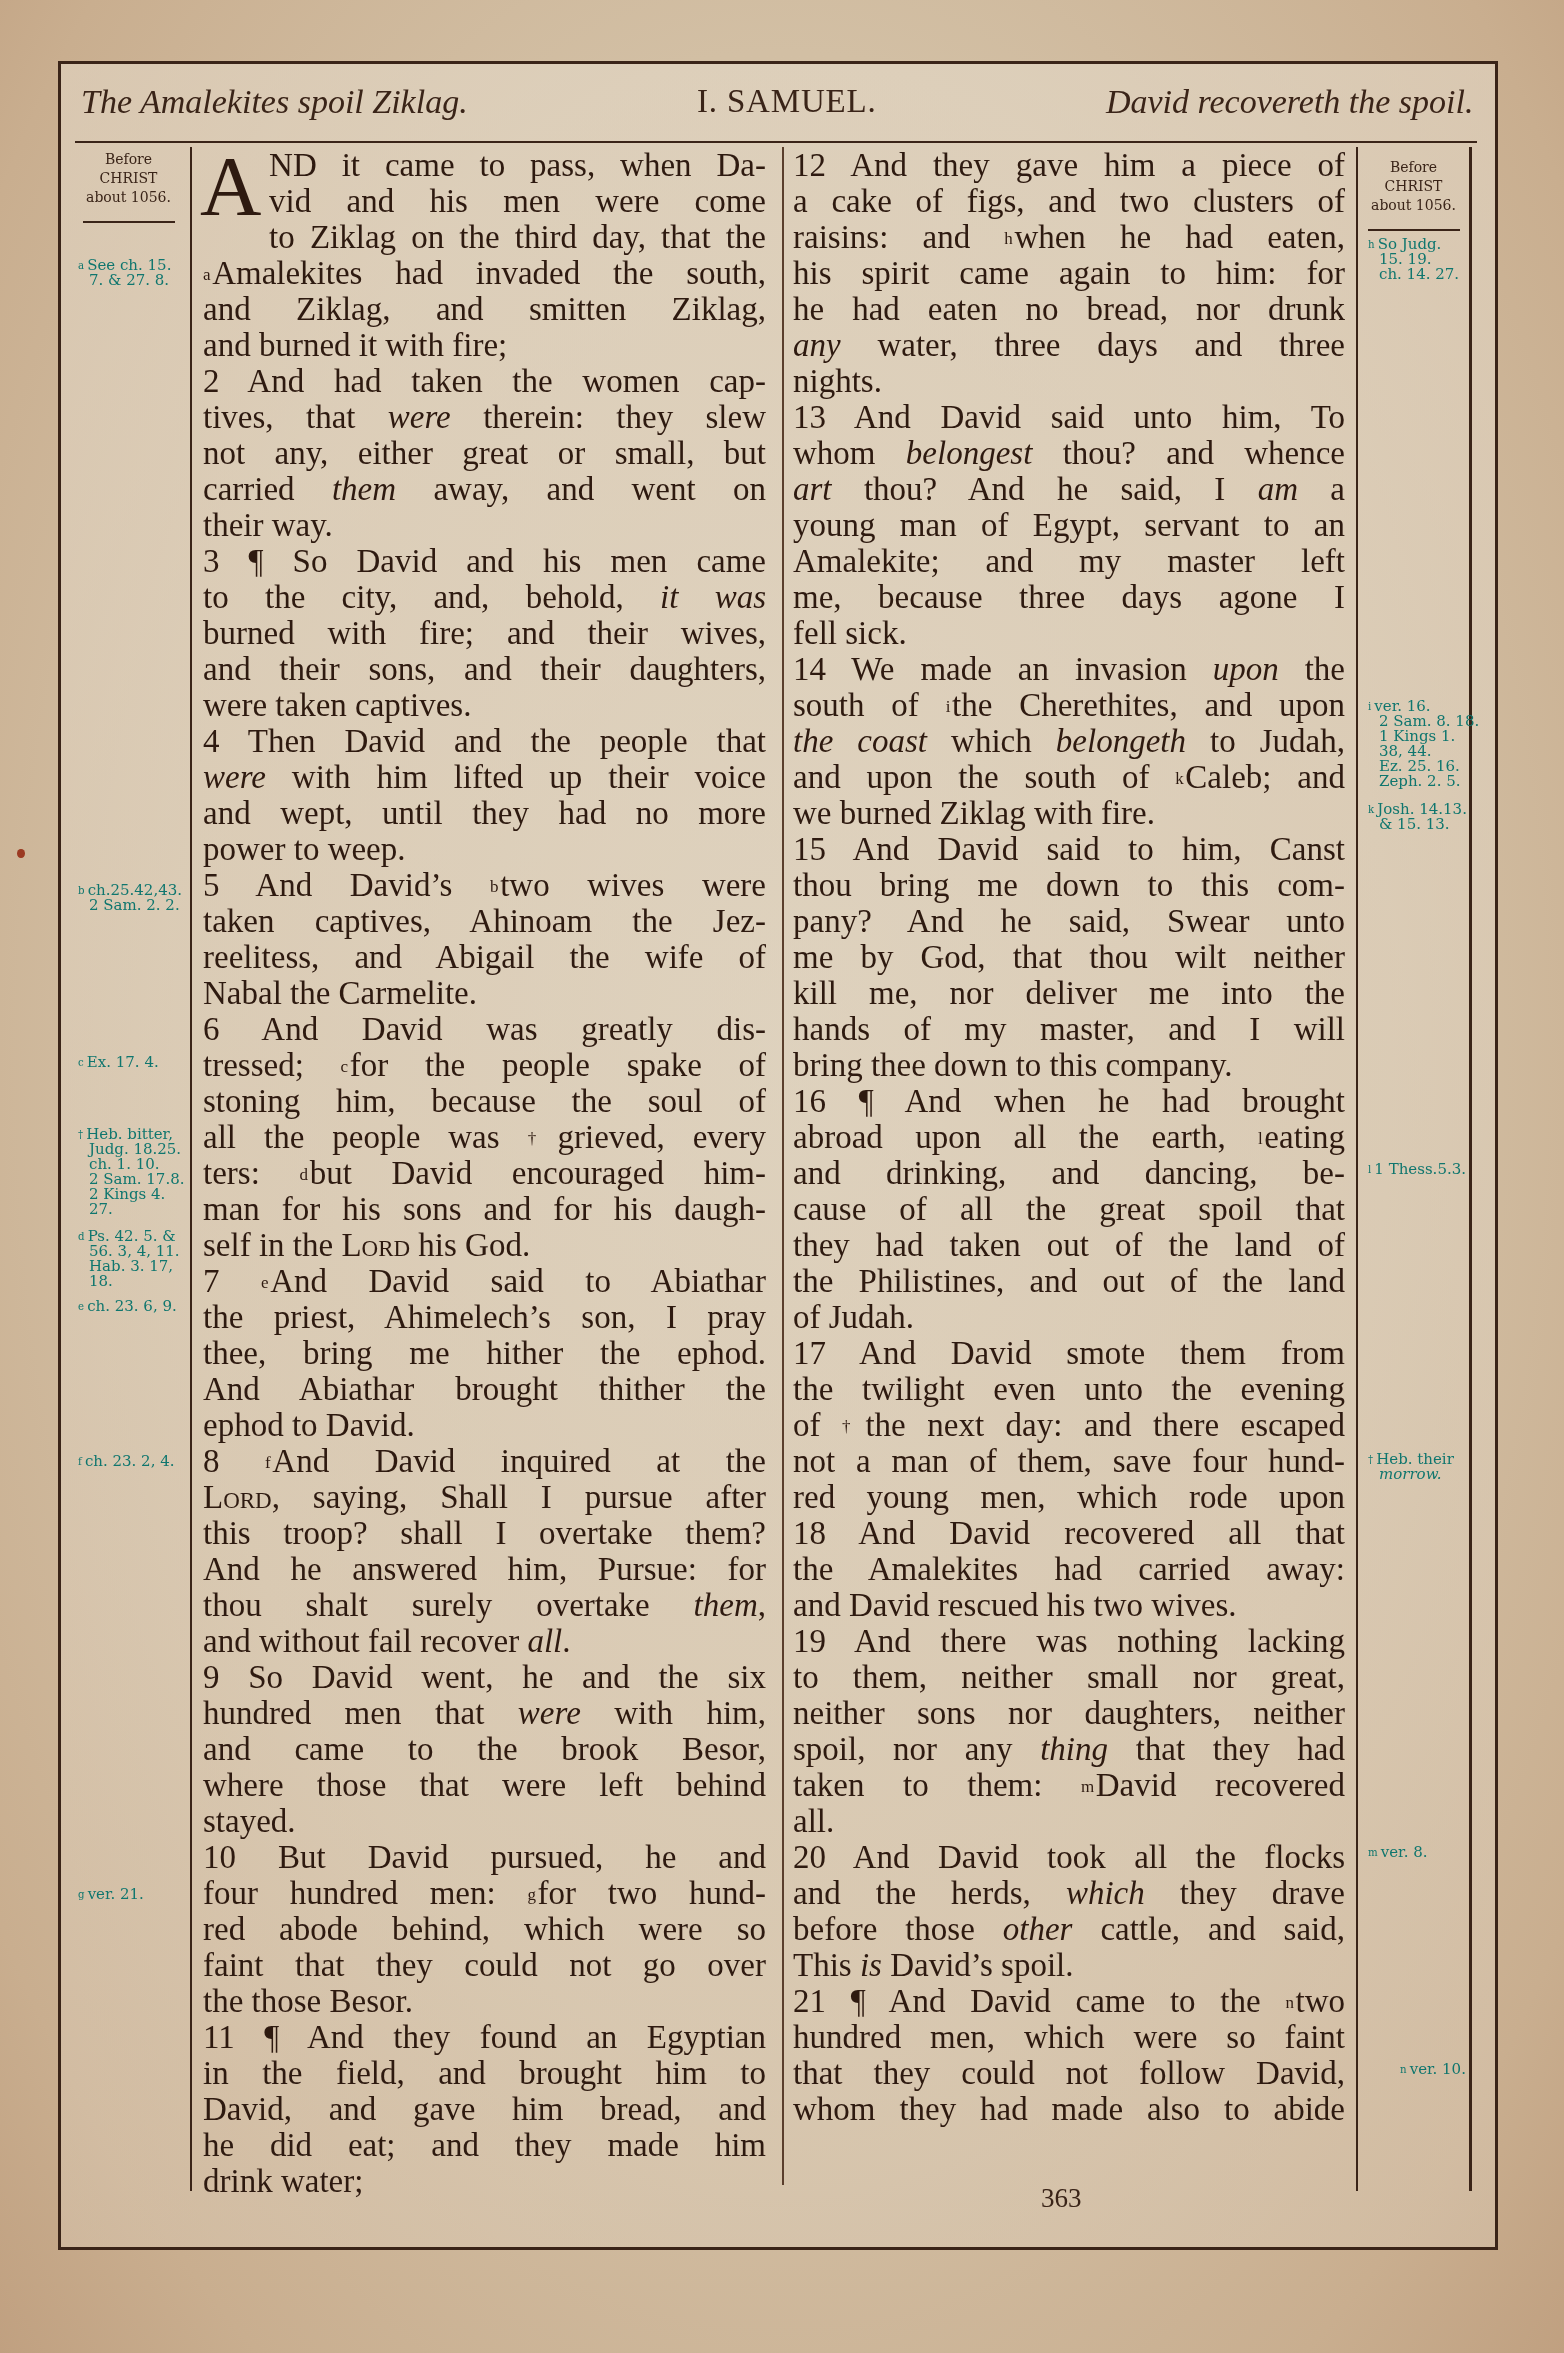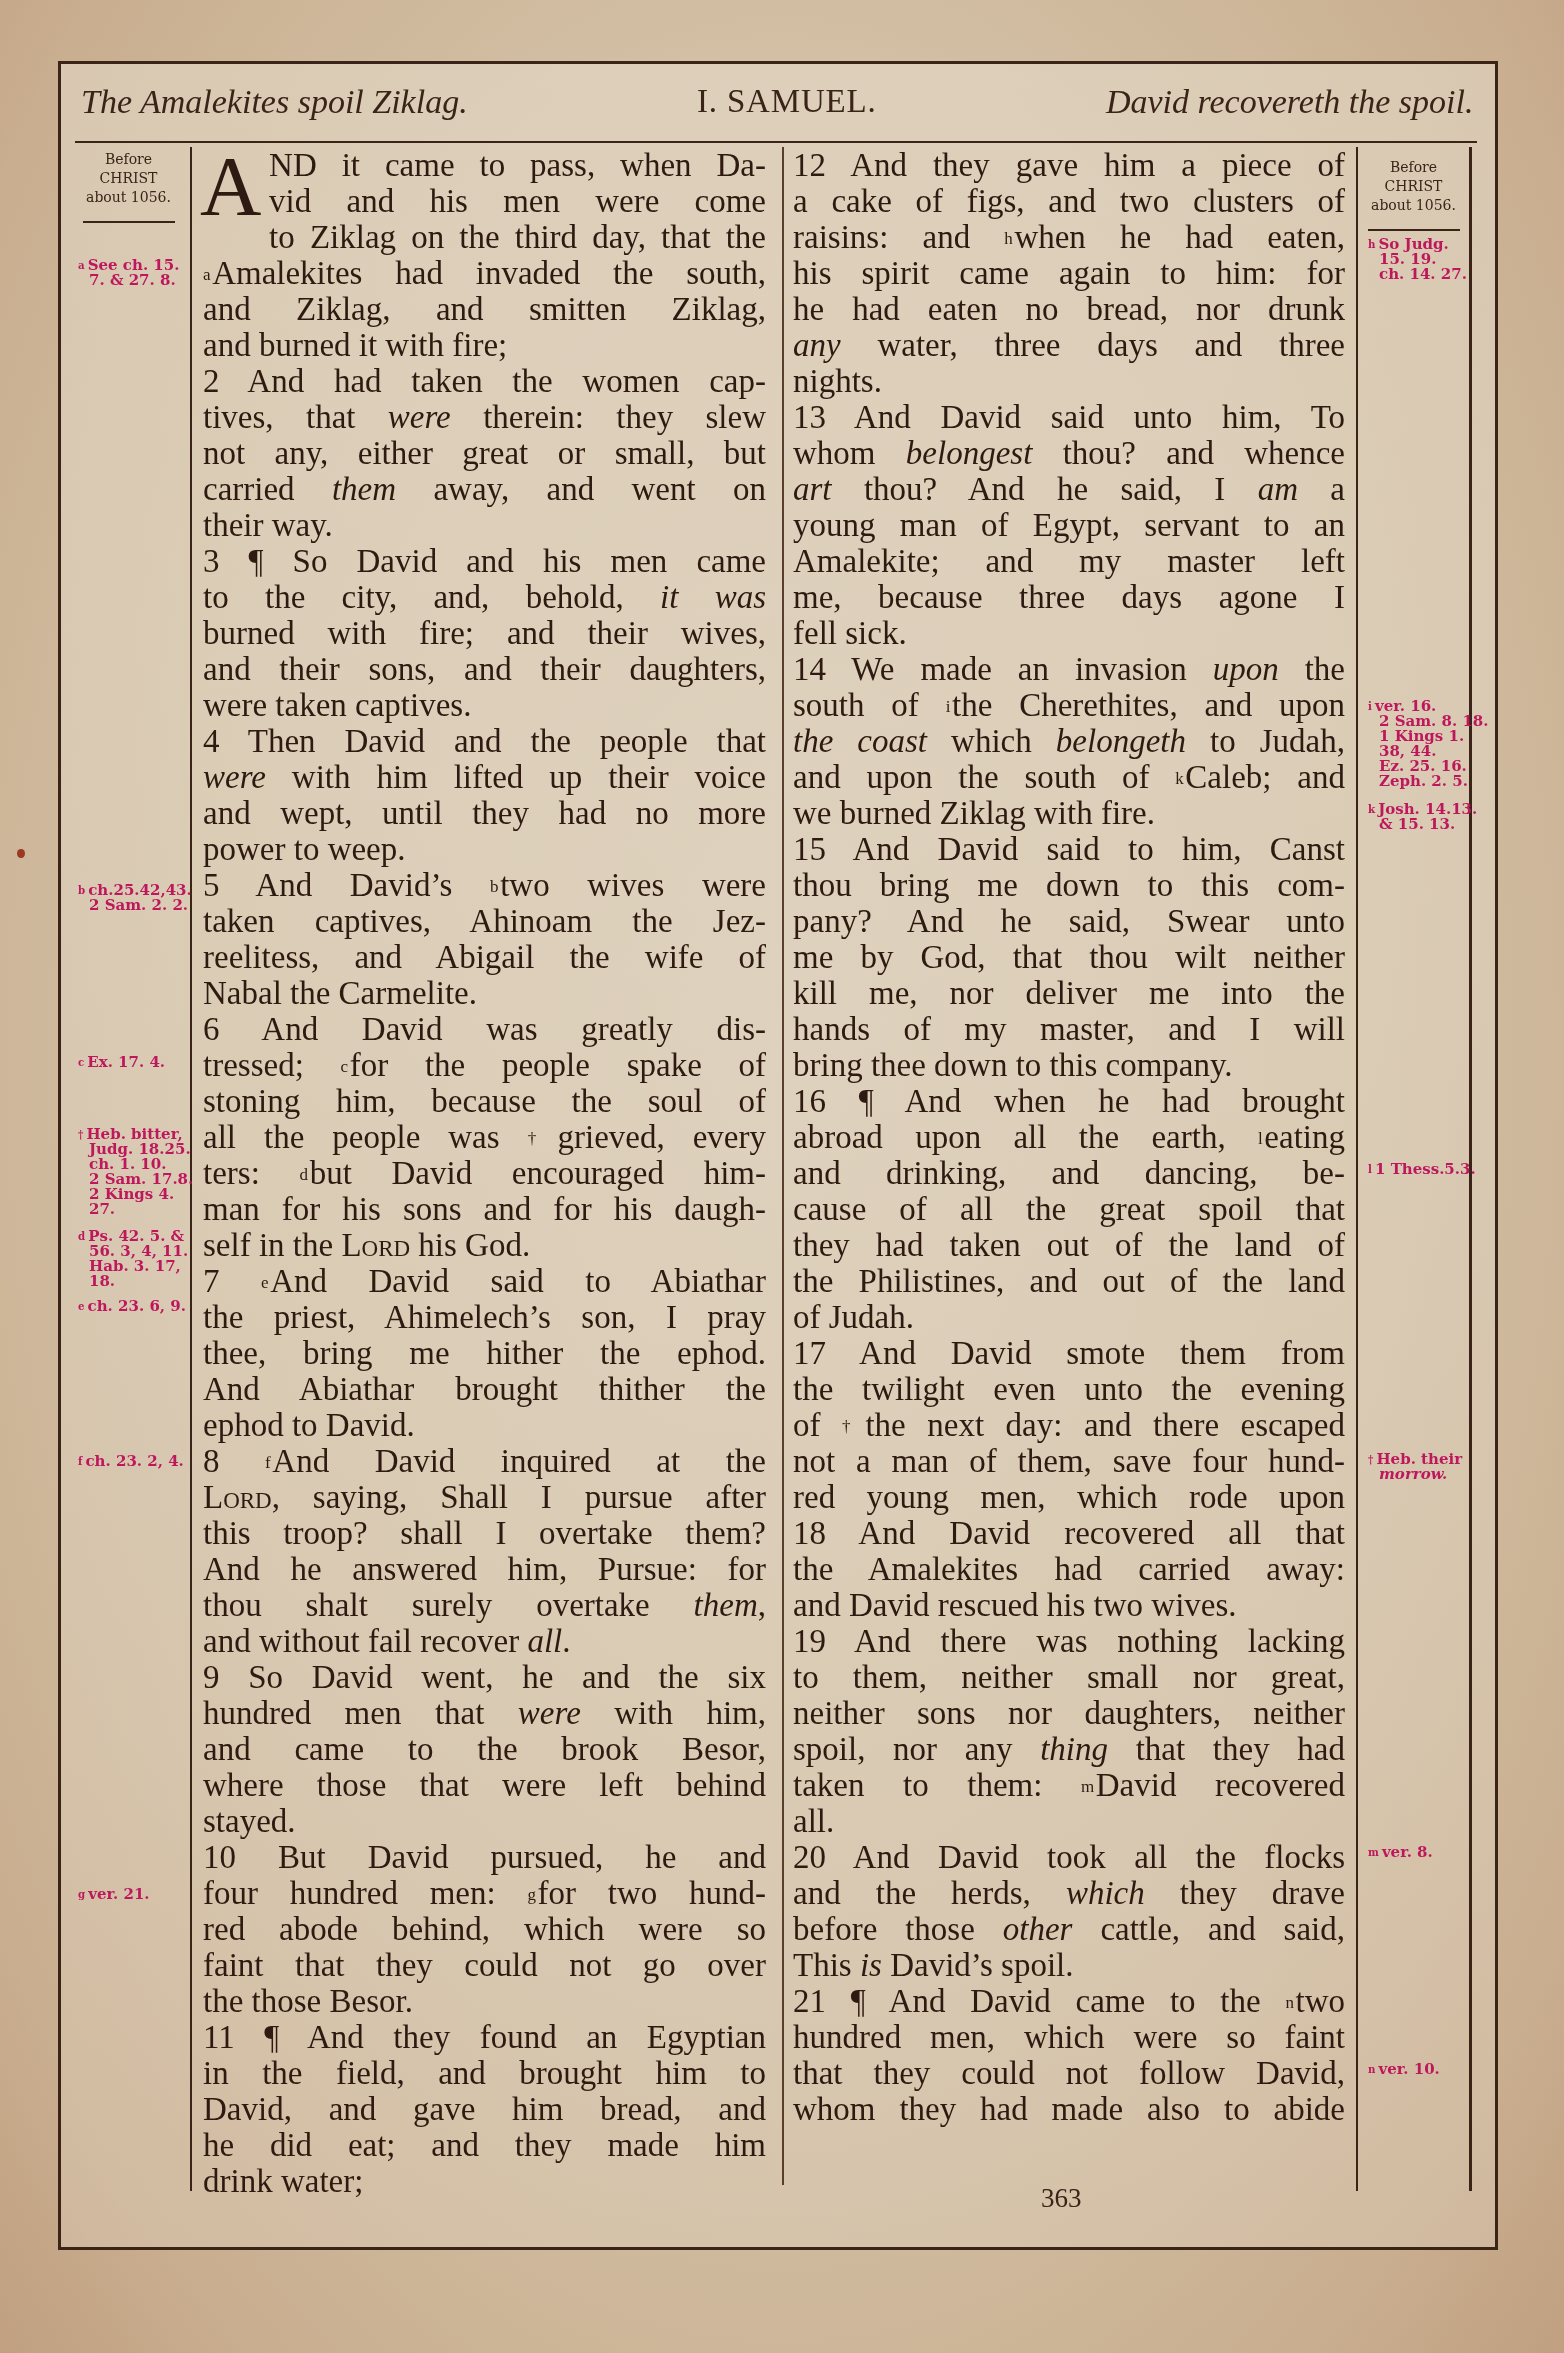--- a/index.html
+++ b/index.html
@@ -28,21 +28,21 @@
   .head-rule { position:absolute; left:75px; top:141px; width:1402px; height:2.3px; background:#3a2418; }
 
   .margin-col { position:absolute; top:147px; height:2044px; box-sizing:border-box; }
   .margin-left { left:67px; width:125px; border-right:2.3px solid #3a2418; }
   .margin-right { left:1356px; width:116px; border-left:2.3px solid #3a2418; border-right:3.1px solid #3a2418; }
   .col-divider { position:absolute; left:782px; top:147px; width:1.6px; height:2038px; background:#5a3e2c; }
 
   .date-block { text-align:center; font-size:14px; line-height:19px; font-family:"DejaVu Serif", serif; margin-top:3.1px; }
   .date-rule { width:92px; height:1.6px; background:#3a2418; margin:14px auto 0 auto; }
 
-  .note { position:absolute; font-family:"DejaVu Serif", serif; font-size:15px; line-height:15px; color:#be185d;font-weight:bold; }
+  .note { position:absolute; font-family:"DejaVu Serif", serif; font-size:15px; line-height:15px; color:#0f766e; }
   .note .mk { font-size:10.2px; vertical-align:top; margin-right:3.1px; }
   .note .it { font-style:italic; }
 
   .text-col { position:absolute; top:147px; font-family:"Liberation Serif", serif; font-size:33px; line-height:36px; color:#2e1a10; }
   .text-left { left:203px; width:563px; }
   .text-right { left:793px; width:552px; }
   .line { display:block; white-space:nowrap; text-align:justify; text-align-last:justify; height:36px; overflow:visible; }
   .line.last { text-align-last:left; }
   .seg-i { font-style:italic; }
   .seg-sup { font-size:17px; vertical-align:top; position:relative; top:1.6px; margin-right:1.6px; }
@@ -139,21 +139,21 @@
       <span style="display: block;"><span class="mk">l</span><span>1 Thess.5.3.</span></span>
     </div>
     <div class="note" style="top: 1452px; left: 1368px;">
       <span style="display: block;"><span class="mk">†</span><span>Heb. their</span></span>
       <span style="display: block; padding-left: 11px;"><span class="it">morrow.</span></span>
     </div>
     <div class="note" style="top: 1845px; left: 1368px;">
       <span style="display: block;"><span class="mk">m</span><span>ver. 8.</span></span>
     </div>
     <div class="note" style="top: 2062px; left: 1368px;">
-      <span style="display: block;"><span class="mk">n</span><span>ver. 10.</span></span>
+      <span style="display: block; margin-left: 32px;"><span class="mk">n</span><span>ver. 10.</span></span>
     </div>
   </div>
 
 <div class="col-divider"></div>
 
 <div class="text-col text-left" id="left-col">
   <span class="dropcap">A</span>
 <span class="line" style="padding-left: 0px;"><span>ND it came to pass, when Da-</span></span>
     <span class="line" style="padding-left: 0px;"><span>vid and his men were come</span></span>
     <span class="line"><span>to Ziklag on the third day, that the</span></span>

